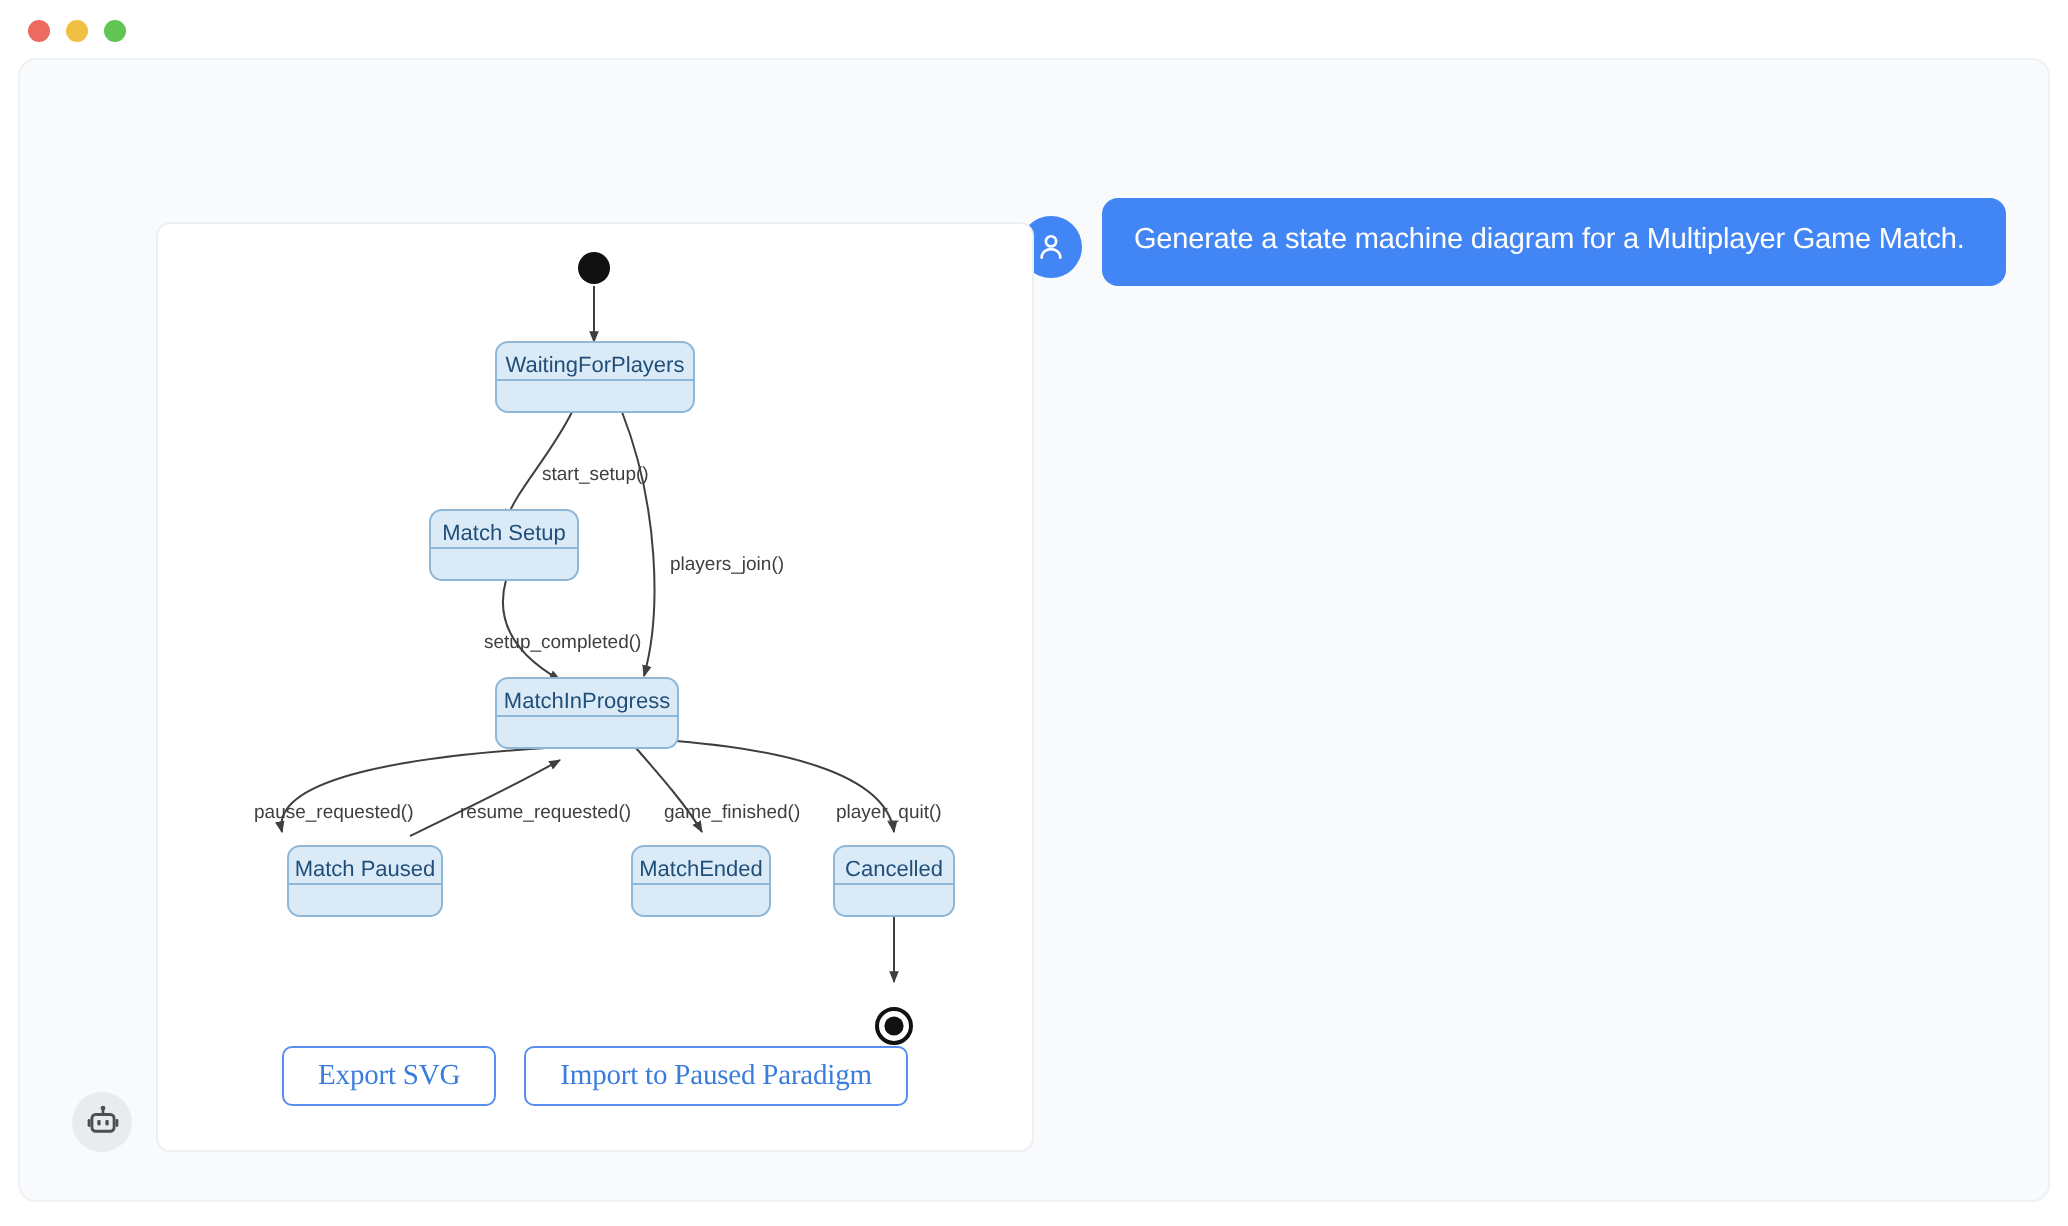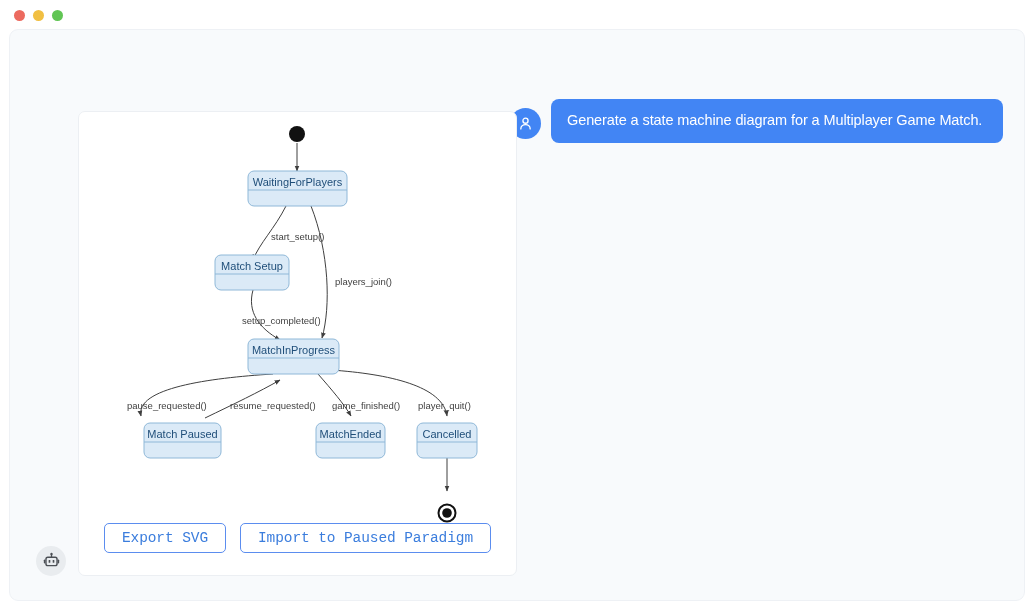--- a/index.html
+++ b/index.html
@@ -130,21 +130,21 @@
     gap: 14px;
   }
   .action-btn {
     box-sizing: border-box;
     height: 30px;
     padding: 0 17px;
     background: #ffffff;
     border: 1px solid #5b8def;
     border-radius: 5px;
     color: #3b7ddd;
-    font-family: Liberation Mono, monospace;
+    font-family: Liberation Serif, serif;
     font-size: 14.5px;
     letter-spacing: -0.1px;
     cursor: pointer;
     display: flex;
     align-items: center;
     justify-content: center;
     white-space: nowrap;
   }
 
   

